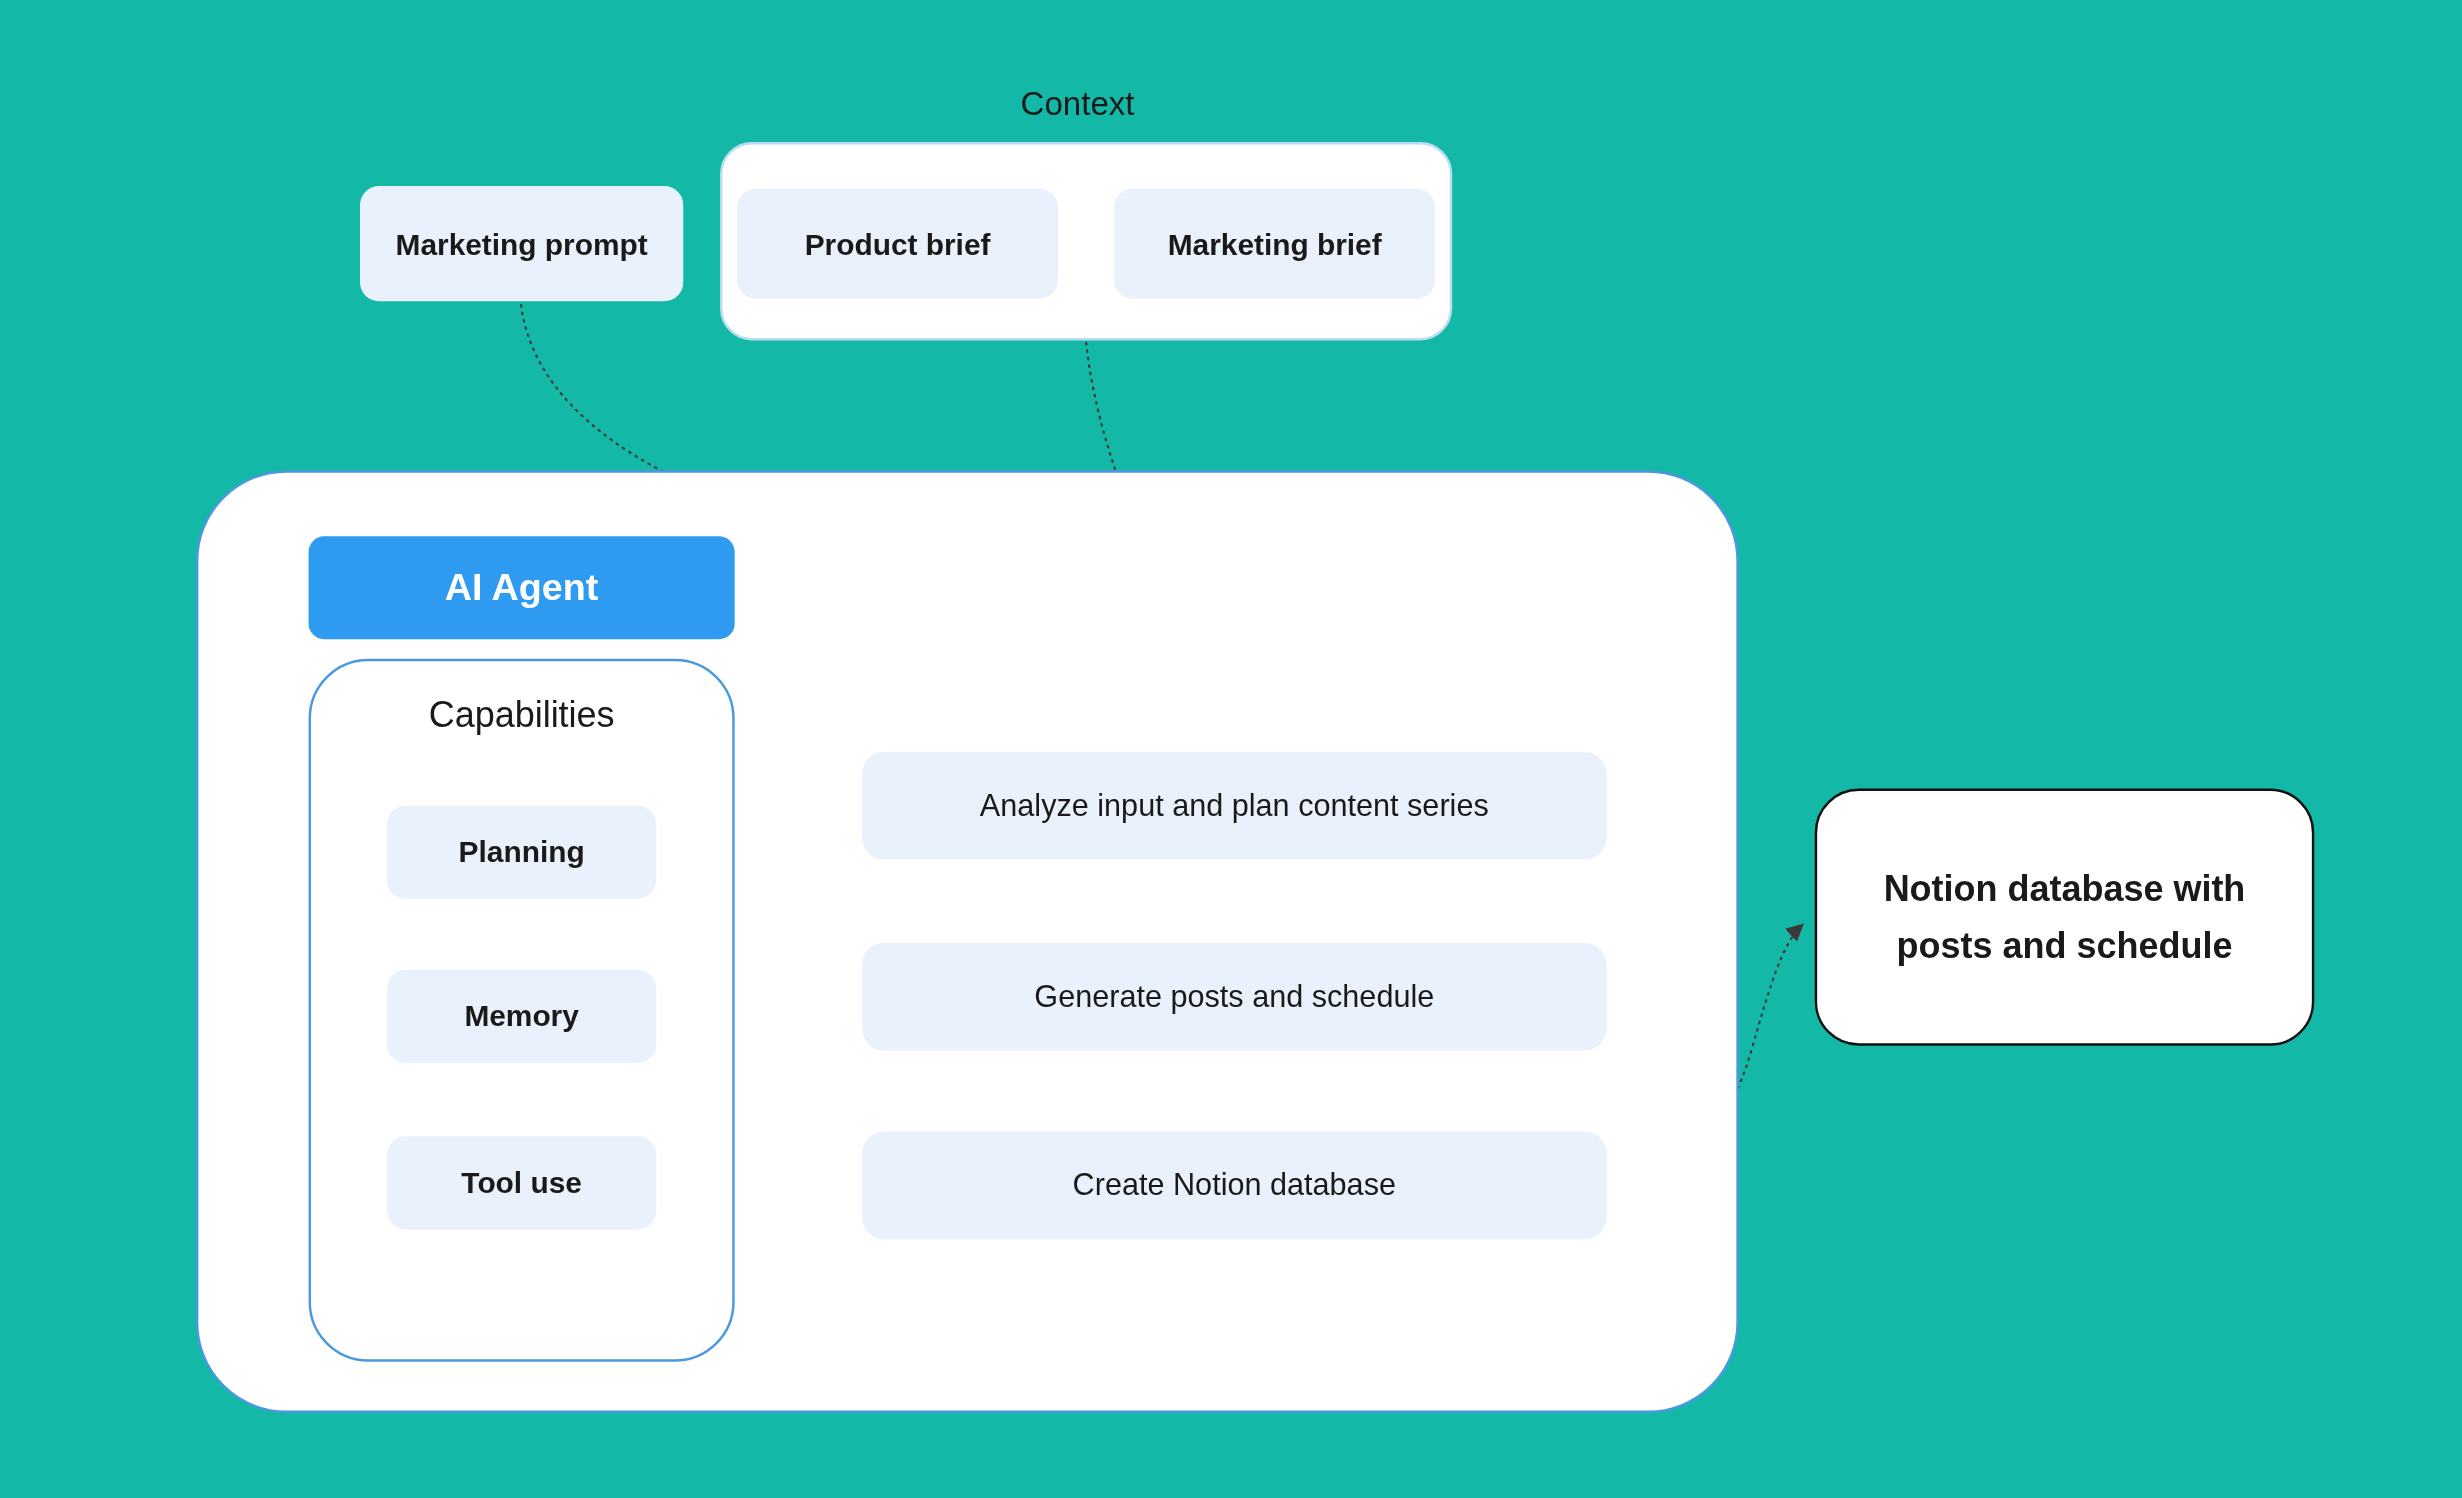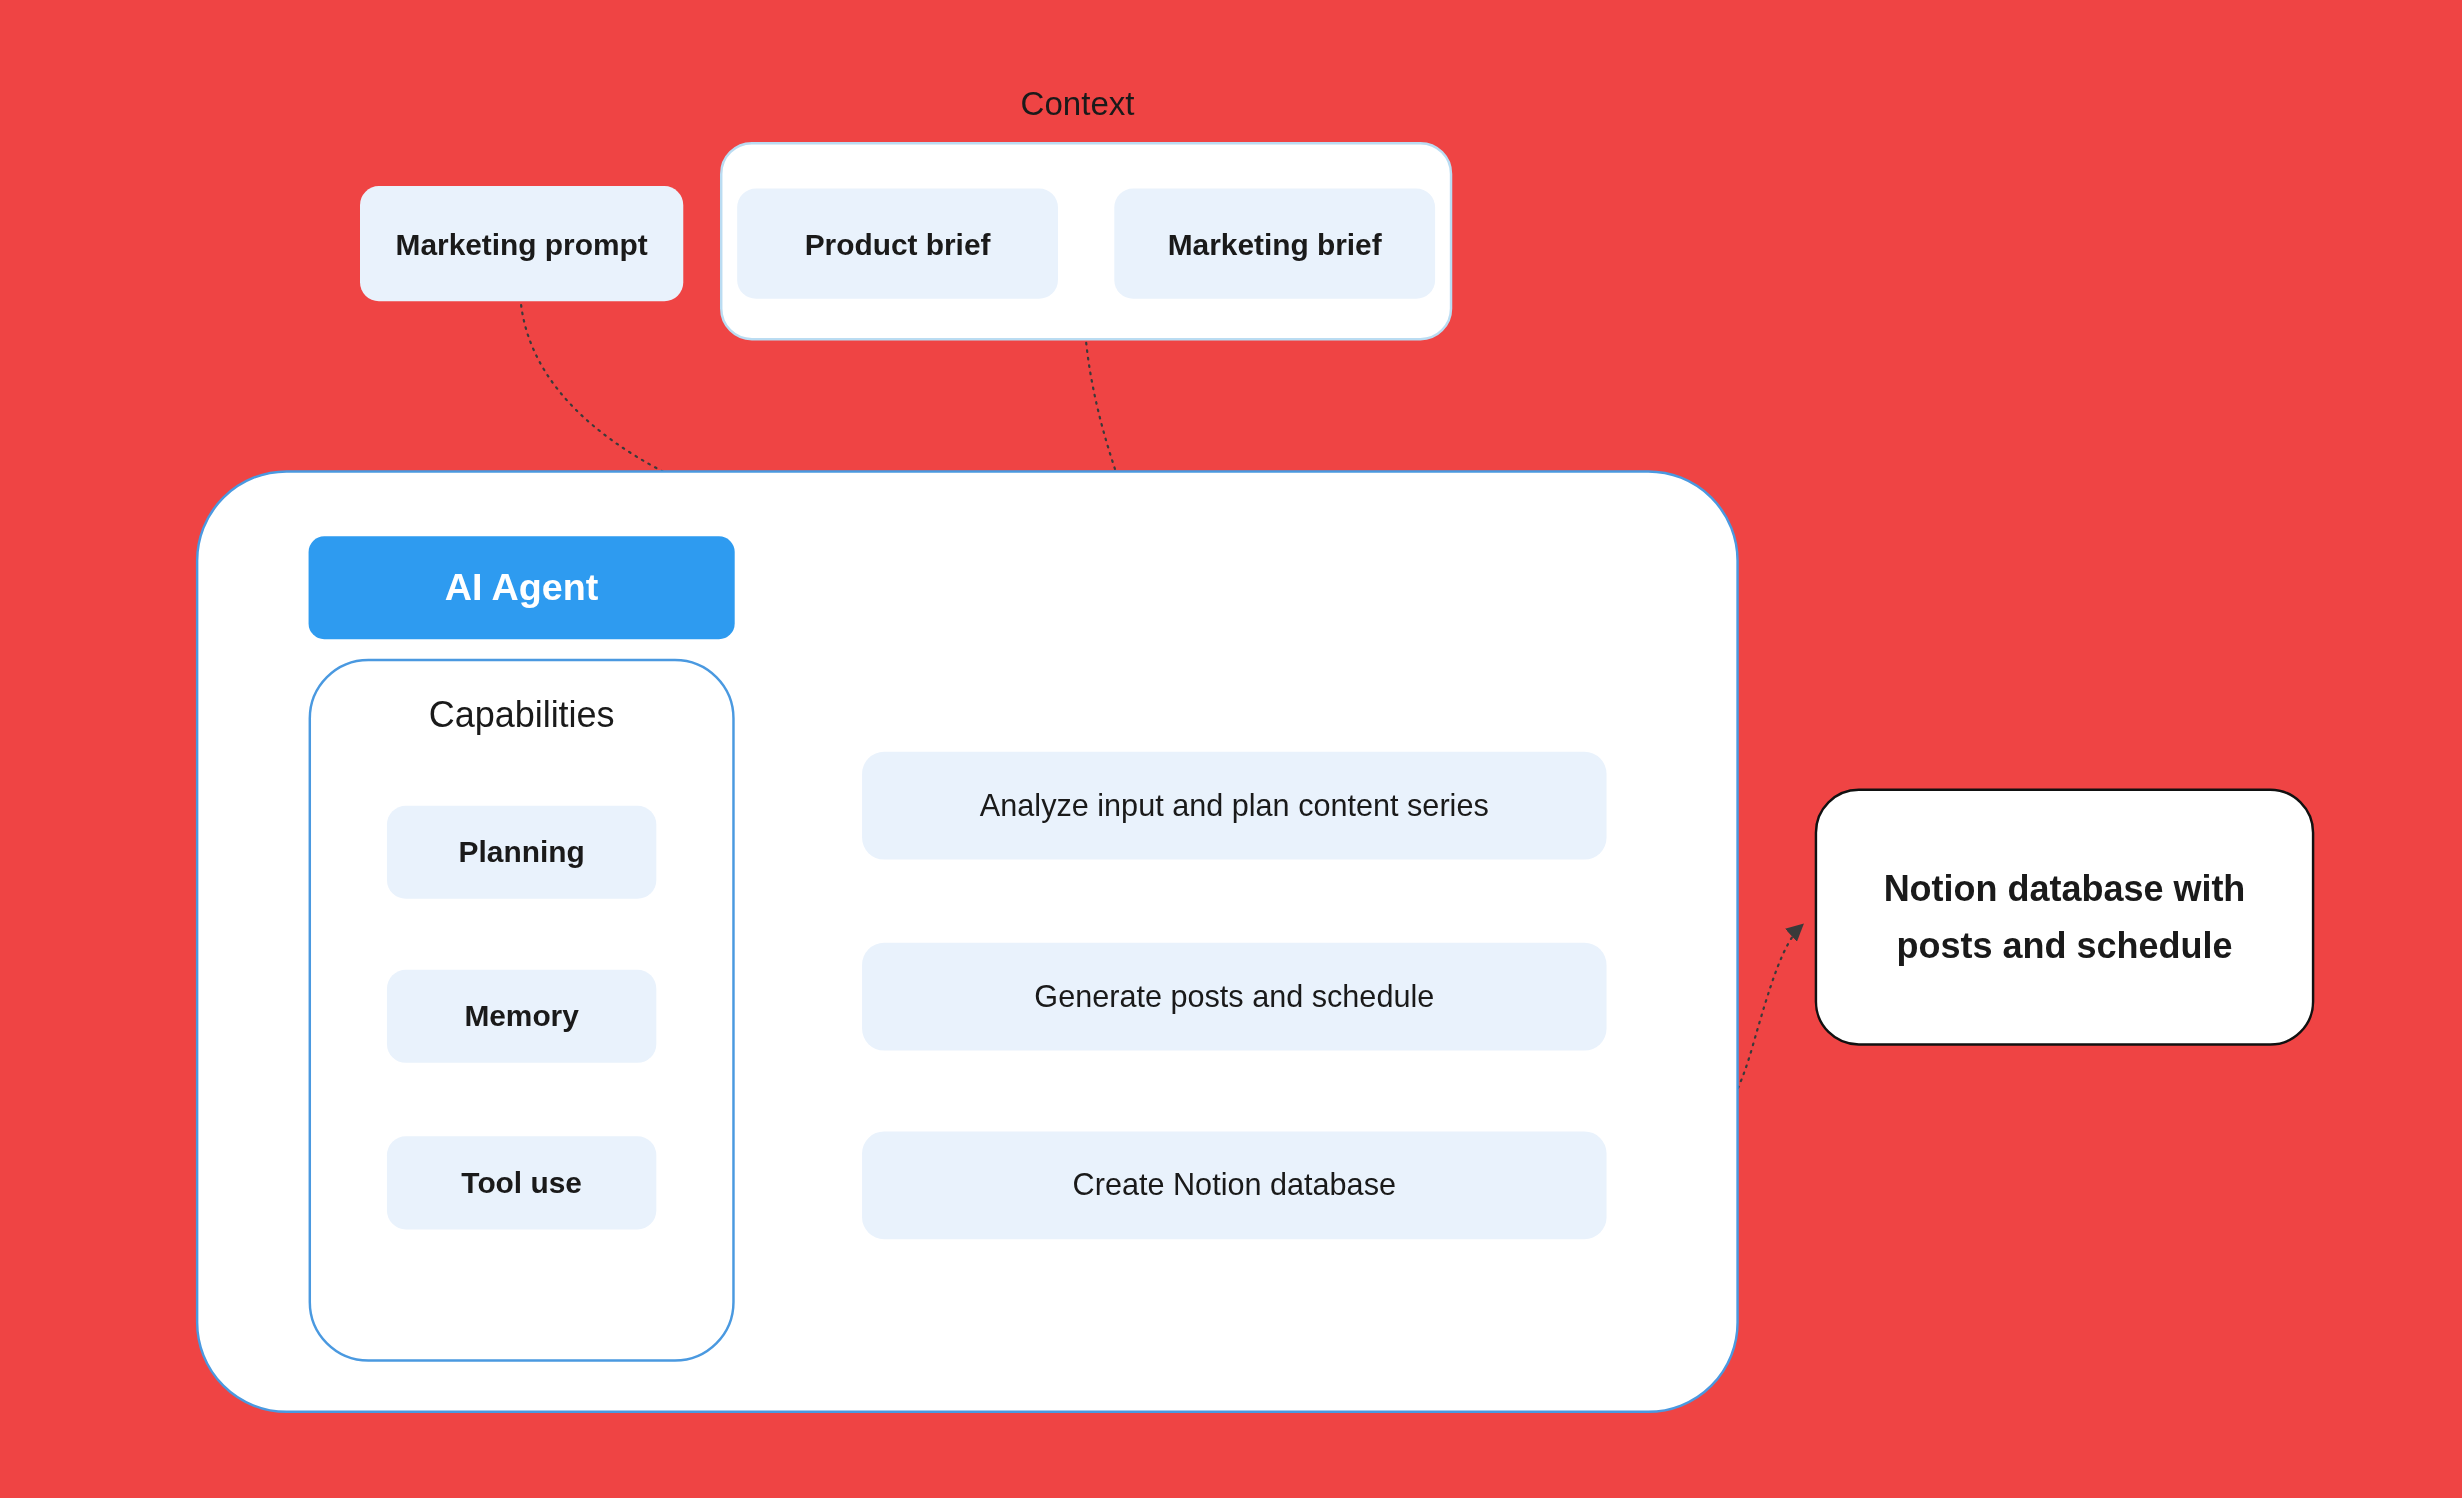--- a/index.html
+++ b/index.html
@@ -4,21 +4,21 @@
 <style>
   html, body {
     margin: 0;
     padding: 0;
     background: #ffffff;
   }
   .stage {
     position: relative;
     width: 2462px;
     height: 1499px;
-    background: #ef4444;
+    background: #14b8a6;
     overflow: hidden;
   }
   
   .canvas {
     position: absolute;
     top: 0; left: 0;
     width: 1005px;
     height: 612px;
     transform: scale(2.449);
     transform-origin: 0 0;

